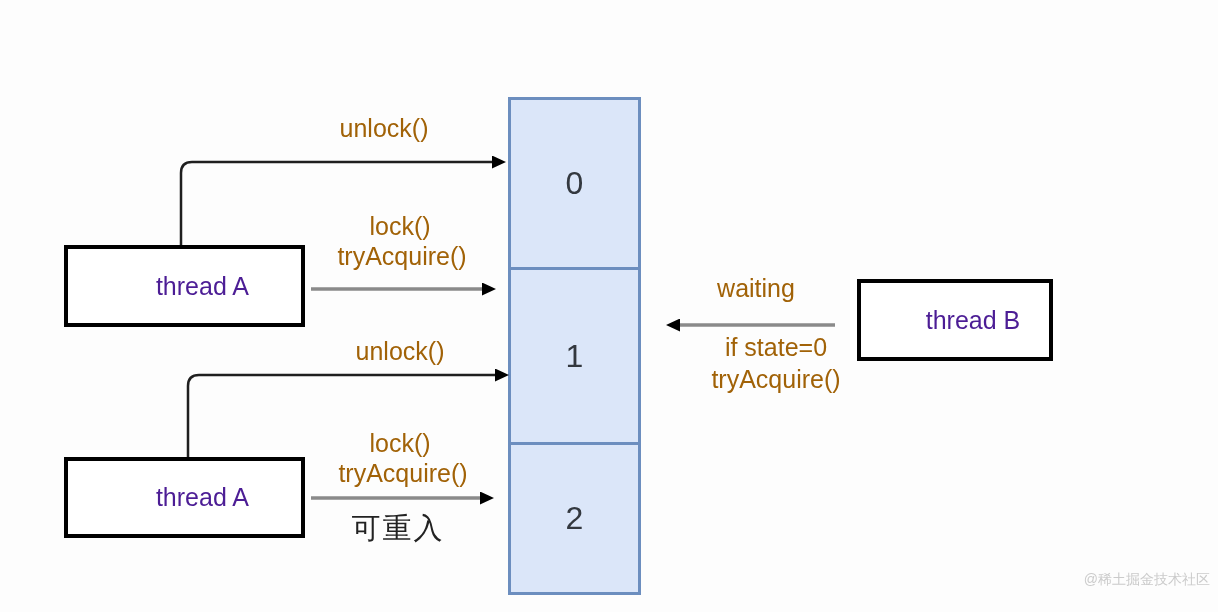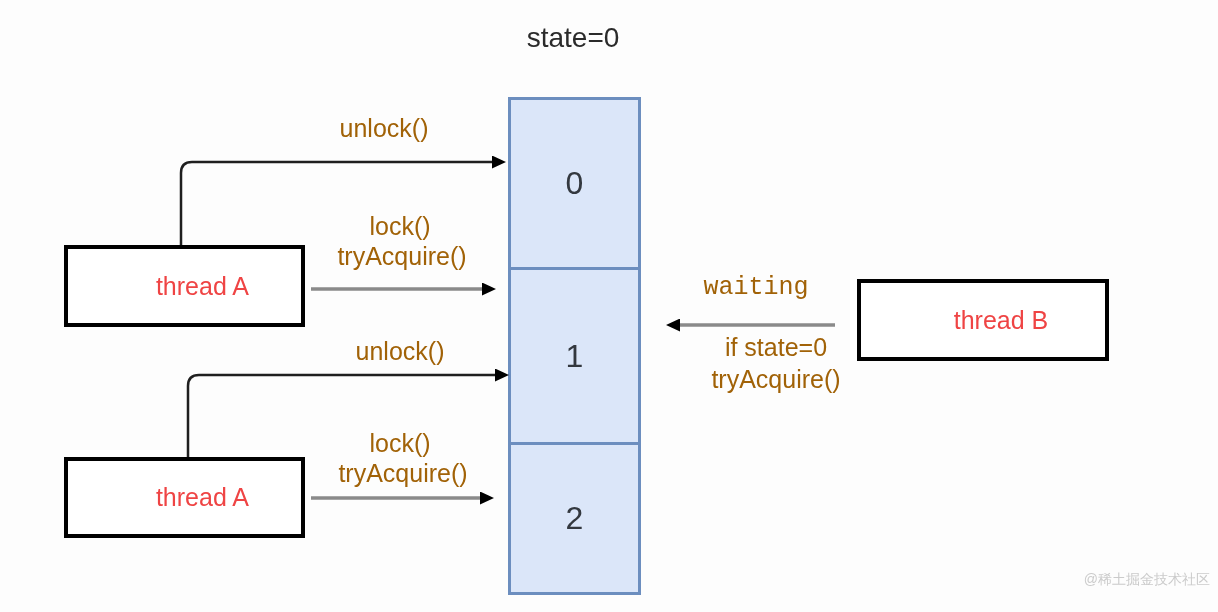--- a/index.html
+++ b/index.html
@@ -41,21 +41,21 @@
     color: #33383f;
   }
   .thread-box {
     position: absolute;
     background: #ffffff;
     border: 4px solid #000000;
     display: flex;
     align-items: center;
     justify-content: center;
     font-size: 25px;
-    color: #ef4444;
+    color: #4c1d95;
     padding-left: 36px;
   }
   .reentrant {
     font-size: 29px;
     color: #222222;
     letter-spacing: 2px;
   }
   .watermark {
     position: absolute;
     right: 8px;
@@ -70,39 +70,38 @@
     left: 0;
     top: 0;
     pointer-events: none;
   }
 </style>
 </head>
 <body>
 
 <div id="canvas">
 
-  <div class="lbl title" style="left:573px; top:22px;">state=0</div>
 
   <div class="state-cell" style="top:97px; height:173px;">
     <span>0</span>
   </div>
   <div class="state-cell" style="top:267px; height:178px;">
     <span>1</span>
   </div>
   <div class="state-cell" style="top:442px; height:153px;">
     <span>2</span>
   </div>
 
   <div class="thread-box" style="left:64px; top:245px; width:241px; height:82px;">
     <span>thread A</span>
   </div>
   <div class="thread-box" style="left:64px; top:457px; width:241px; height:81px;">
     <span>thread A</span>
   </div>
-  <div class="thread-box" style="left:857px; top:279px; width:252px; height:82px;">
+  <div class="thread-box" style="left:857px; top:279px; width:196px; height:82px;">
     <span>thread B</span>
   </div>
 
   <svg class="arrows" width="1218" height="612" viewBox="0 0 1218 612">
     <defs>
       <marker id="headR" markerUnits="userSpaceOnUse" markerWidth="15" markerHeight="13" refX="1" refY="6.5" orient="auto">
         <path d="M0,0 L14,6.5 L0,13 Z" fill="#000000"></path>
       </marker>
     </defs>
 
@@ -120,20 +119,21 @@
   <div class="lbl" style="left:384px; top:114px;">unlock()</div>
 
   <div class="lbl" style="left:400px; top:212px;">lock()</div>
   <div class="lbl" style="left:402px; top:242px;">tryAcquire()</div>
 
   <div class="lbl" style="left:400px; top:337px;">unlock()</div>
 
   <div class="lbl" style="left:400px; top:429px;">lock()</div>
   <div class="lbl" style="left:403px; top:459px;">tryAcquire()</div>
 
+  <div class="lbl reentrant" style="left:398px; top:512px;">可重入</div>
 
-  <div class="lbl" style="left:756px; top:274px;font-family:Liberation Mono, monospace;">waiting</div>
+  <div class="lbl" style="left:756px; top:274px;">waiting</div>
   <div class="lbl" style="left:776px; top:333px;">if state=0</div>
   <div class="lbl" style="left:776px; top:365px;">tryAcquire()</div>
 
   <div class="watermark">@稀土掘金技术社区</div>
 
 </div>
 
 </body></html>

